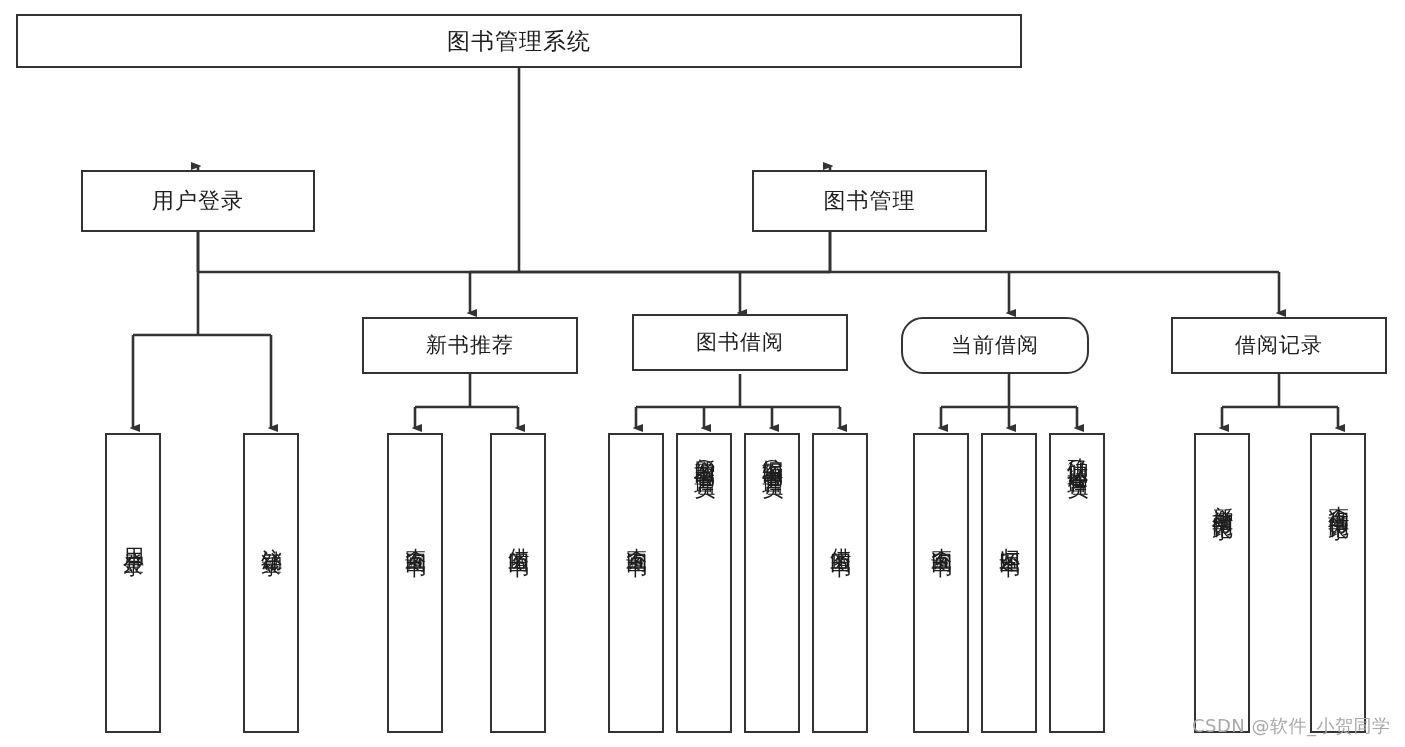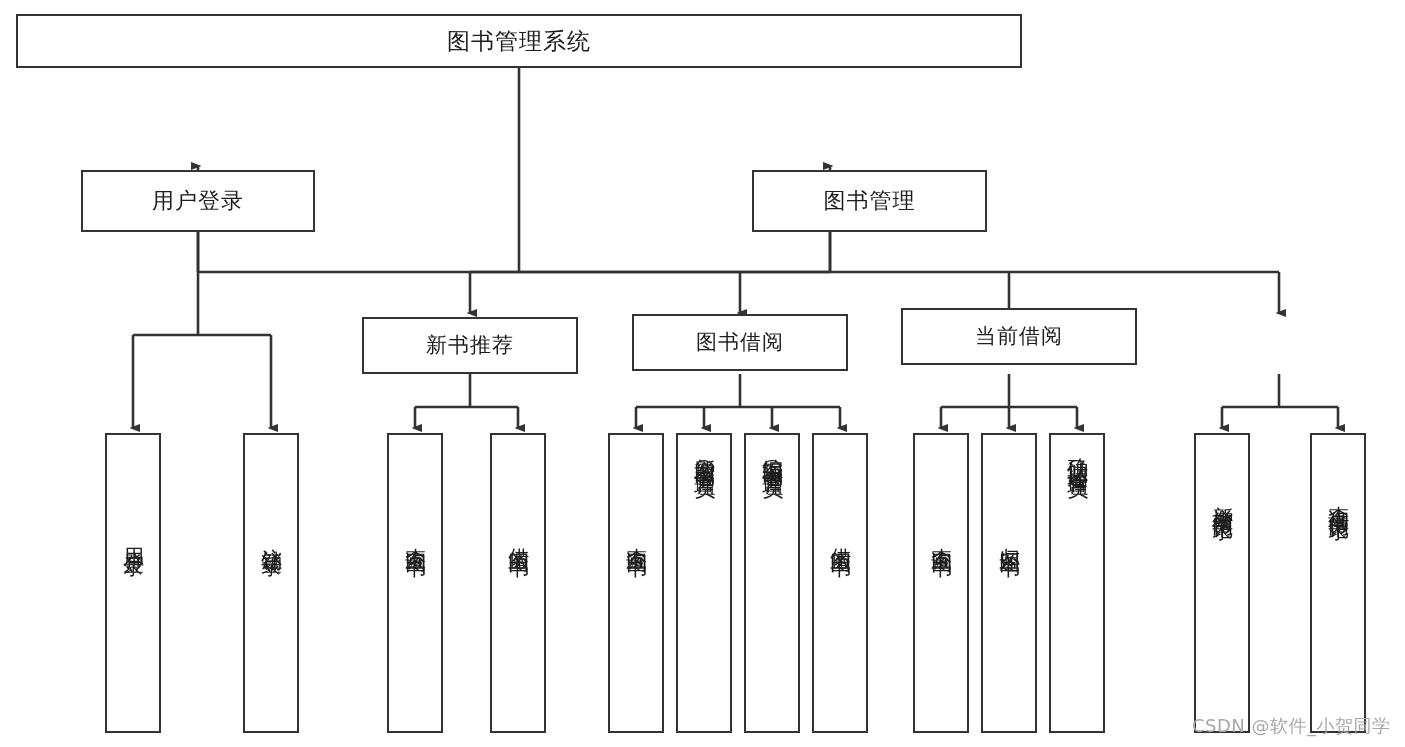--- a/index.html
+++ b/index.html
@@ -148,22 +148,25 @@
   <div class="node level2" style="left:712px; top:170px; width:235px; height:62px;margin-left:40px;">
     <span class="label">图书管理</span>
   </div>
 
   <div class="node level3" style="left:362px; top:317px; width:216px; height:57px;">
     <span class="label">新书推荐</span>
   </div>
   <div class="node level3" style="left:632px; top:314px; width:216px; height:57px;">
     <span class="label">图书借阅</span>
   </div>
-  <div class="node level3" style="left:901px; top:308px; width:236px; height:57px;">
+  <div class="node level3" style="left:901px; top:317px; width:188px; height:57px;border-radius:22px;">
     <span class="label">当前借阅</span>
+  </div>
+  <div class="node level3" style="left:1171px; top:317px; width:216px; height:57px;">
+    <span class="label">借阅记录</span>
   </div>
 
   <div class="node leaf mid3" style="left:105px; top:433px; width:56px; height:300px;">
     <span class="label">用户登录</span>
   </div>
   <div class="node leaf mid3" style="left:243px; top:433px; width:56px; height:300px;">
     <span class="label">注销登录</span>
   </div>
 
   <div class="node leaf mid3" style="left:387px; top:433px; width:56px; height:300px;">

